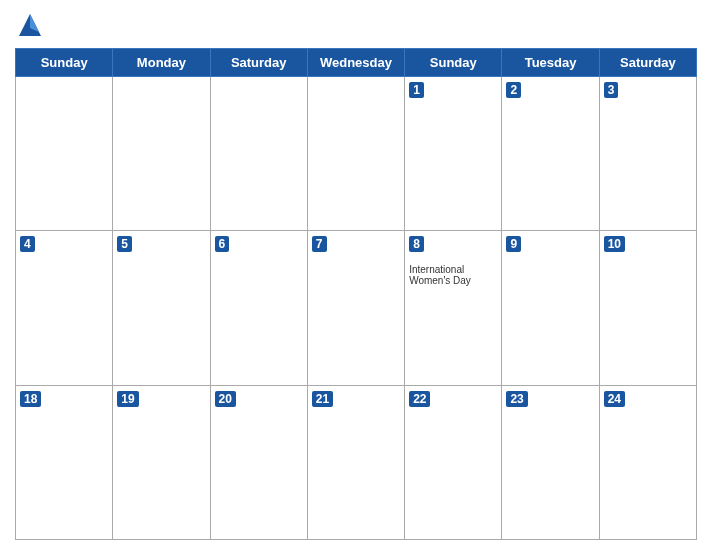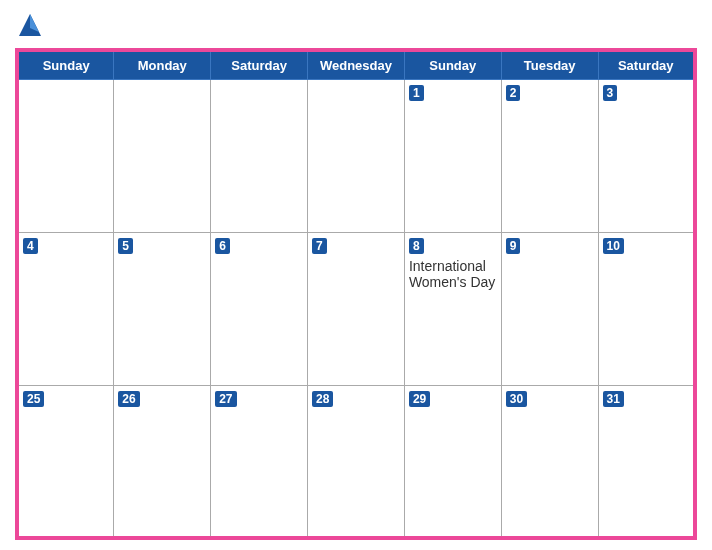--- a/index.html
+++ b/index.html
@@ -55,21 +55,21 @@
       flex: 1;
     }
     .country {
       font-size: 14px;
       color: #333;
       min-width: 60px;
       text-align: right;
     }
     .calendar {
       flex: 1;
-      border: 4px solid #ec4899;
+      border: 1px solid #ec4899;
       border-collapse: collapse;
       width: 100%;
       table-layout: fixed;
     }
     .calendar th {
       background-color: #1a56a0;
       color: #fff;
       text-align: center;
       font-size: 13px;
       font-weight: bold;
@@ -87,23 +87,23 @@
       font-size: 12px;
       font-weight: bold;
       color: #fff;
       background-color: #1a56a0;
       display: inline-block;
       padding: 1px 4px;
       border-radius: 2px;
       margin-bottom: 2px;
     }
     .event-text {
-      font-size: 14px;
+      font-size: 10px;
       color: #333;
-      margin-top: 2px;
+      margin-top: 10px;
     }
     .empty-cell {
       background: #fff;
     }
     table {
       width: 100%;
       border-collapse: collapse;
       flex: 1;
     }
   </style>
@@ -153,23 +153,23 @@
         <tr>
           <td><span class="day-number">4</span></td>
           <td><span class="day-number">5</span></td>
           <td><span class="day-number">6</span></td>
           <td><span class="day-number">7</span></td>
           <td><span class="day-number">8</span><div class="event-text">International Women's Day</div></td>
           <td><span class="day-number">9</span></td>
           <td><span class="day-number">10</span></td>
         </tr>
         <tr>
-          <td><span class="day-number">25</span></td>
-          <td><span class="day-number">26</span></td>
-          <td><span class="day-number">27</span></td>
-          <td><span class="day-number">28</span></td>
-          <td><span class="day-number">29</span></td>
-          <td><span class="day-number">30</span></td>
-          <td><span class="day-number">31</span></td>
+          <td><span class="day-number">18</span></td>
+          <td><span class="day-number">19</span></td>
+          <td><span class="day-number">20</span></td>
+          <td><span class="day-number">21</span></td>
+          <td><span class="day-number">22</span></td>
+          <td><span class="day-number">23</span></td>
+          <td><span class="day-number">24</span></td>
         </tr>
       </tbody>
   </table>
 </div>
 
 </body></html>

